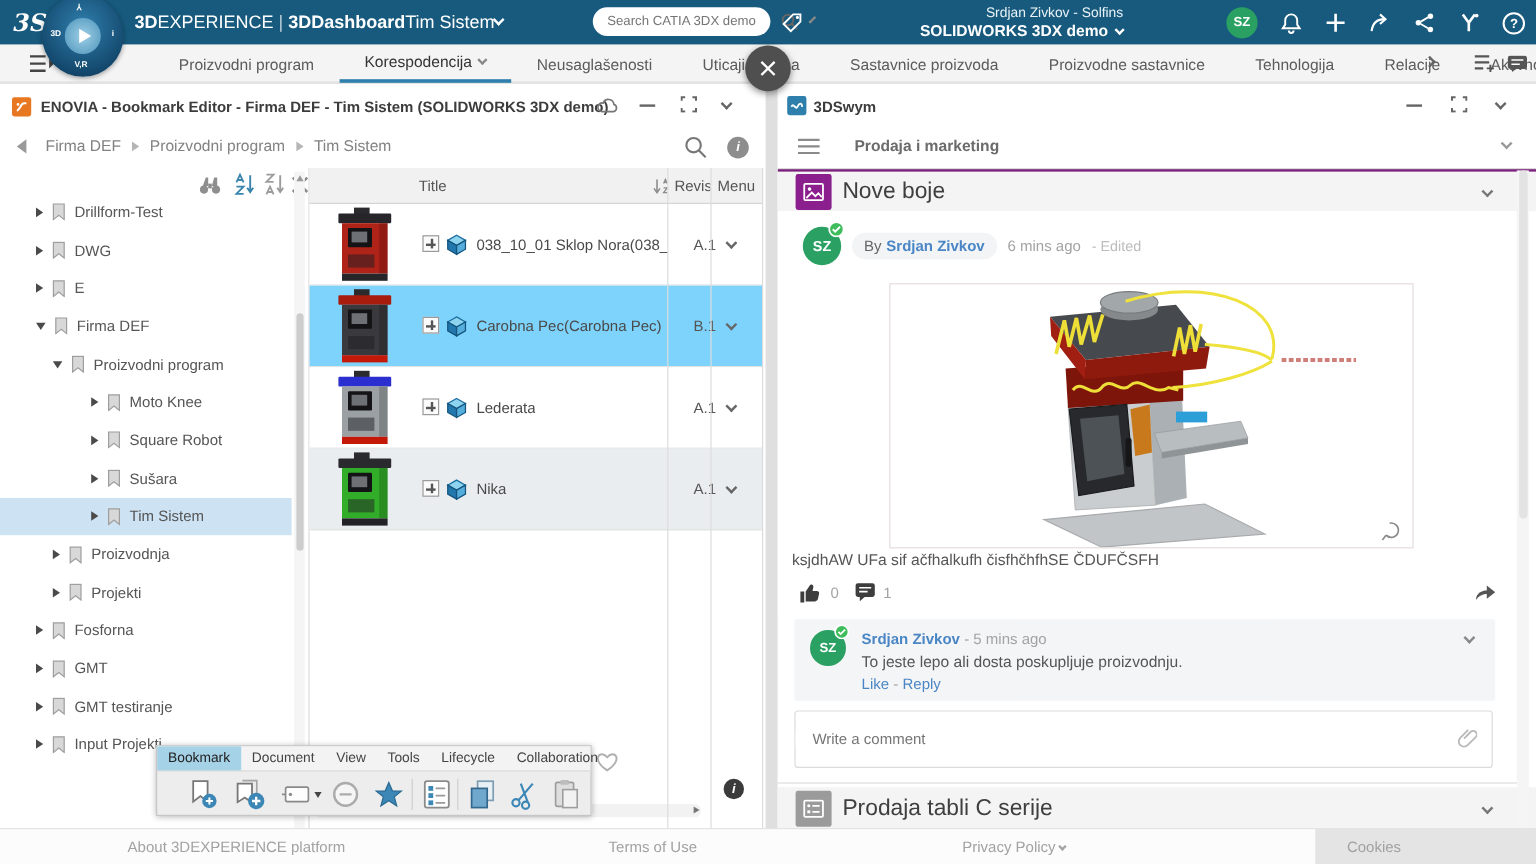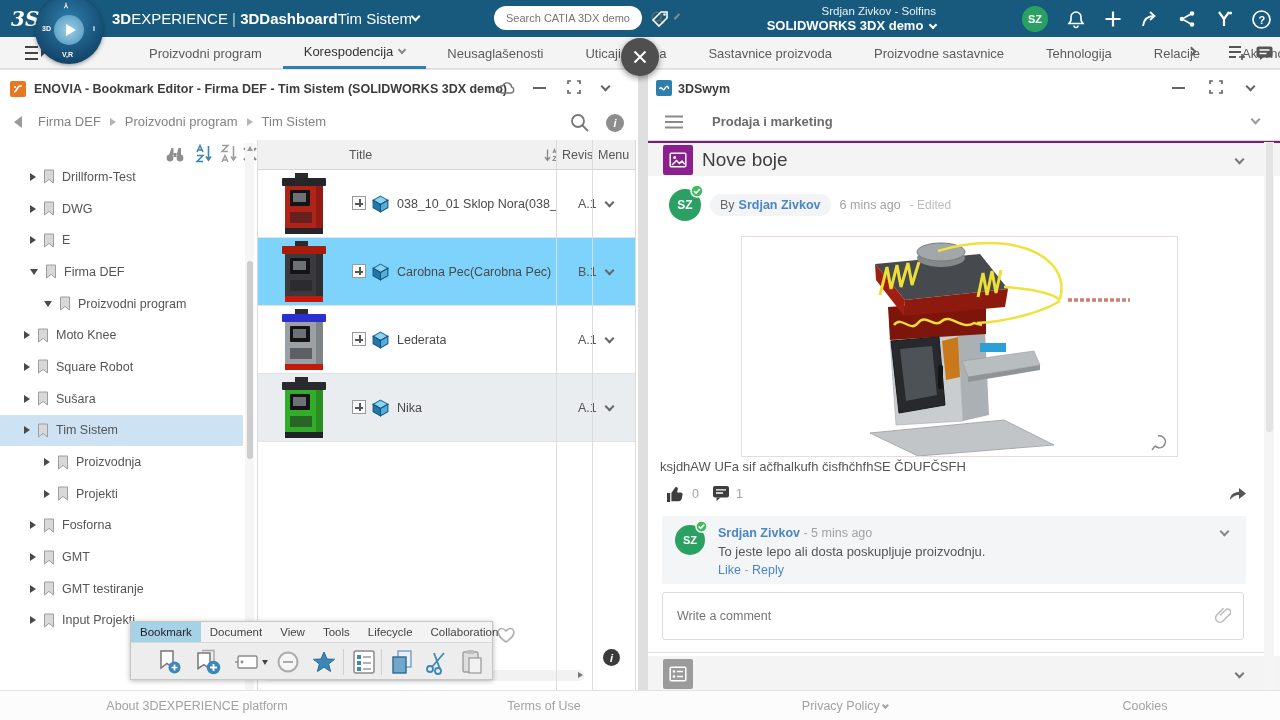--- a/index.html
+++ b/index.html
@@ -35,21 +35,21 @@
   .pl{left:0;width:638px}
   .pr{left:648px;width:632px}
   .wtitle{font-size:12.5px;font-weight:bold;color:#3c3c3c;white-space:nowrap}
   .sq16{width:16px;height:16px;border-radius:2px;display:flex;align-items:center;justify-content:center}
   
   .crumb{font-size:13px;color:#828282;white-space:nowrap;cursor:pointer}
   .csep{width:0;height:0;border-top:4px solid transparent;border-bottom:4px solid transparent;border-left:6px solid #b5b5b5}
   
   .tree{position:absolute;left:0;top:91px;width:243px}
   .ti{height:31.7px;display:flex;align-items:center;gap:7px;font-size:12.5px;color:#555;cursor:pointer;white-space:nowrap}
-  .ti.lv0{padding-left:30px}.ti.lv1{padding-left:44px}.ti.lv2{padding-left:24px}
+  .ti.lv0{padding-left:30px}.ti.lv1{padding-left:44px}.ti.lv2{padding-left:76px}
   .ti.sel{background:#cde3f4}
   .tri-r{width:0;height:0;border-top:4px solid transparent;border-bottom:4px solid transparent;border-left:6px solid #4a4a4a}
   .tri-d{width:0;height:0;border-left:4px solid transparent;border-right:4px solid transparent;border-top:6px solid #4a4a4a}
   
   .thead{position:absolute;left:258px;top:70px;width:377px;height:30px;background:#f1f1f1;border-bottom:1px solid #d5d5d5;font-size:12.5px;color:#555}
   .trow{position:relative;height:68px;border-bottom:1px solid #e3e3e3}
   .trow .title{position:absolute;left:139px;top:27px;font-size:12.5px;color:#4a4a4a;white-space:nowrap;max-width:160px;overflow:hidden}
   .trow .rev{position:absolute;left:320px;top:27px;font-size:12.5px;color:#555}
   .plusbox{position:absolute;left:94px;top:26px;width:14px;height:14px;border:1px solid #9a9a9a;background:#fbfbfb;cursor:pointer}
   .plusbox::before{content:"";position:absolute;left:2px;top:6px;width:8px;height:1.6px;background:#555}
@@ -70,21 +70,21 @@
   .sechdr{position:absolute;left:0;width:632px;height:35px;background:#f4f4f4;display:flex;align-items:center}
   .sechdr .st{font-size:19px;color:#3f3f3f;margin-left:9px;white-space:nowrap}
   .icsq{width:30px;height:30px;border-radius:2px;display:flex;align-items:center;justify-content:center;flex:none}
   .pill{display:inline-flex;align-items:center;gap:4px;background:#f2f4f6;border-radius:11px;height:22px;padding:0 10px;font-size:12.5px}
   .blue{color:#4a86c5}
   .gray{color:#a3a3a3}
   .cmtcard{position:absolute;left:14px;top:446px;width:584px;height:68px;background:#f4f5f6;border-radius:2px}
   .wbox{position:absolute;left:14px;top:522px;width:582px;height:48px;border:1px solid #dcdcdc;border-radius:3px;background:#fff;display:flex;align-items:center}
   .wbox input{border:0;outline:0;flex:1;font-size:12.5px;color:#777;padding:0 10px 0 14px;font-family:"Liberation Sans",sans-serif}
   
-  .footer{position:absolute;left:0;top:690px;width:1280px;height:30px;background:#fcfcfc;border-top:1px solid #e3e3e3;z-index:45}
+  .footer{position:absolute;left:0;top:690px;width:1096px;height:30px;background:#fcfcfc;border-top:1px solid #e3e3e3;z-index:45}
   .flink{position:absolute;top:8px;transform:translateX(-50%);font-size:12.5px;color:#a2a2a2;white-space:nowrap;cursor:pointer}
 </style>
 </head>
 <body>
 
 <div class="topbar">
   <svg class="abs" style="left:10px;top:7px" width="34" height="24" viewBox="0 0 34 24">
     <text x="1" y="19" font-size="20" font-style="italic" font-weight="bold" fill="#fff" font-family="DejaVu Serif,serif">3S</text>
   </svg>
   <div class="brand">
@@ -720,20 +720,21 @@
     <div class="abs" style="left:0;top:582px;width:620px;height:1px;background:#ddd"></div>
     <div class="sechdr" style="top:586px">
       <div class="icsq" style="background:#9b9b9b;margin-left:15px">
         <svg width="18" height="16" viewBox="0 0 18 16">
             <rect x="1.2" y="1.2" width="15.6" height="13.6" rx="1" fill="none" stroke="#fff" stroke-width="1.5"></rect>
             <circle cx="5" cy="5.5" r="1.3" fill="#fff"></circle>
             <path d="M8 5.5 h6 M8 10.5 h6" stroke="#fff" stroke-width="1.4"></path>
             <rect x="3.8" y="9.3" width="2.4" height="2.4" fill="#fff"></rect>
           </svg>
       </div>
+      <span class="st">Prodaja tabli C serije</span>
       <span class="chv abs" style="left:588px;border-color:#777"></span>
     </div>
 
     <div class="abs sbv" style="left:616px;top:72px;width:10px;height:548px;background:#f5f5f5">
       <div class="abs" style="left:1.5px;top:0;width:7px;height:290px;background:#e3e3e3;border-radius:3px"></div>
     </div>
   </div>
 </div>
 
 <div class="footer">

